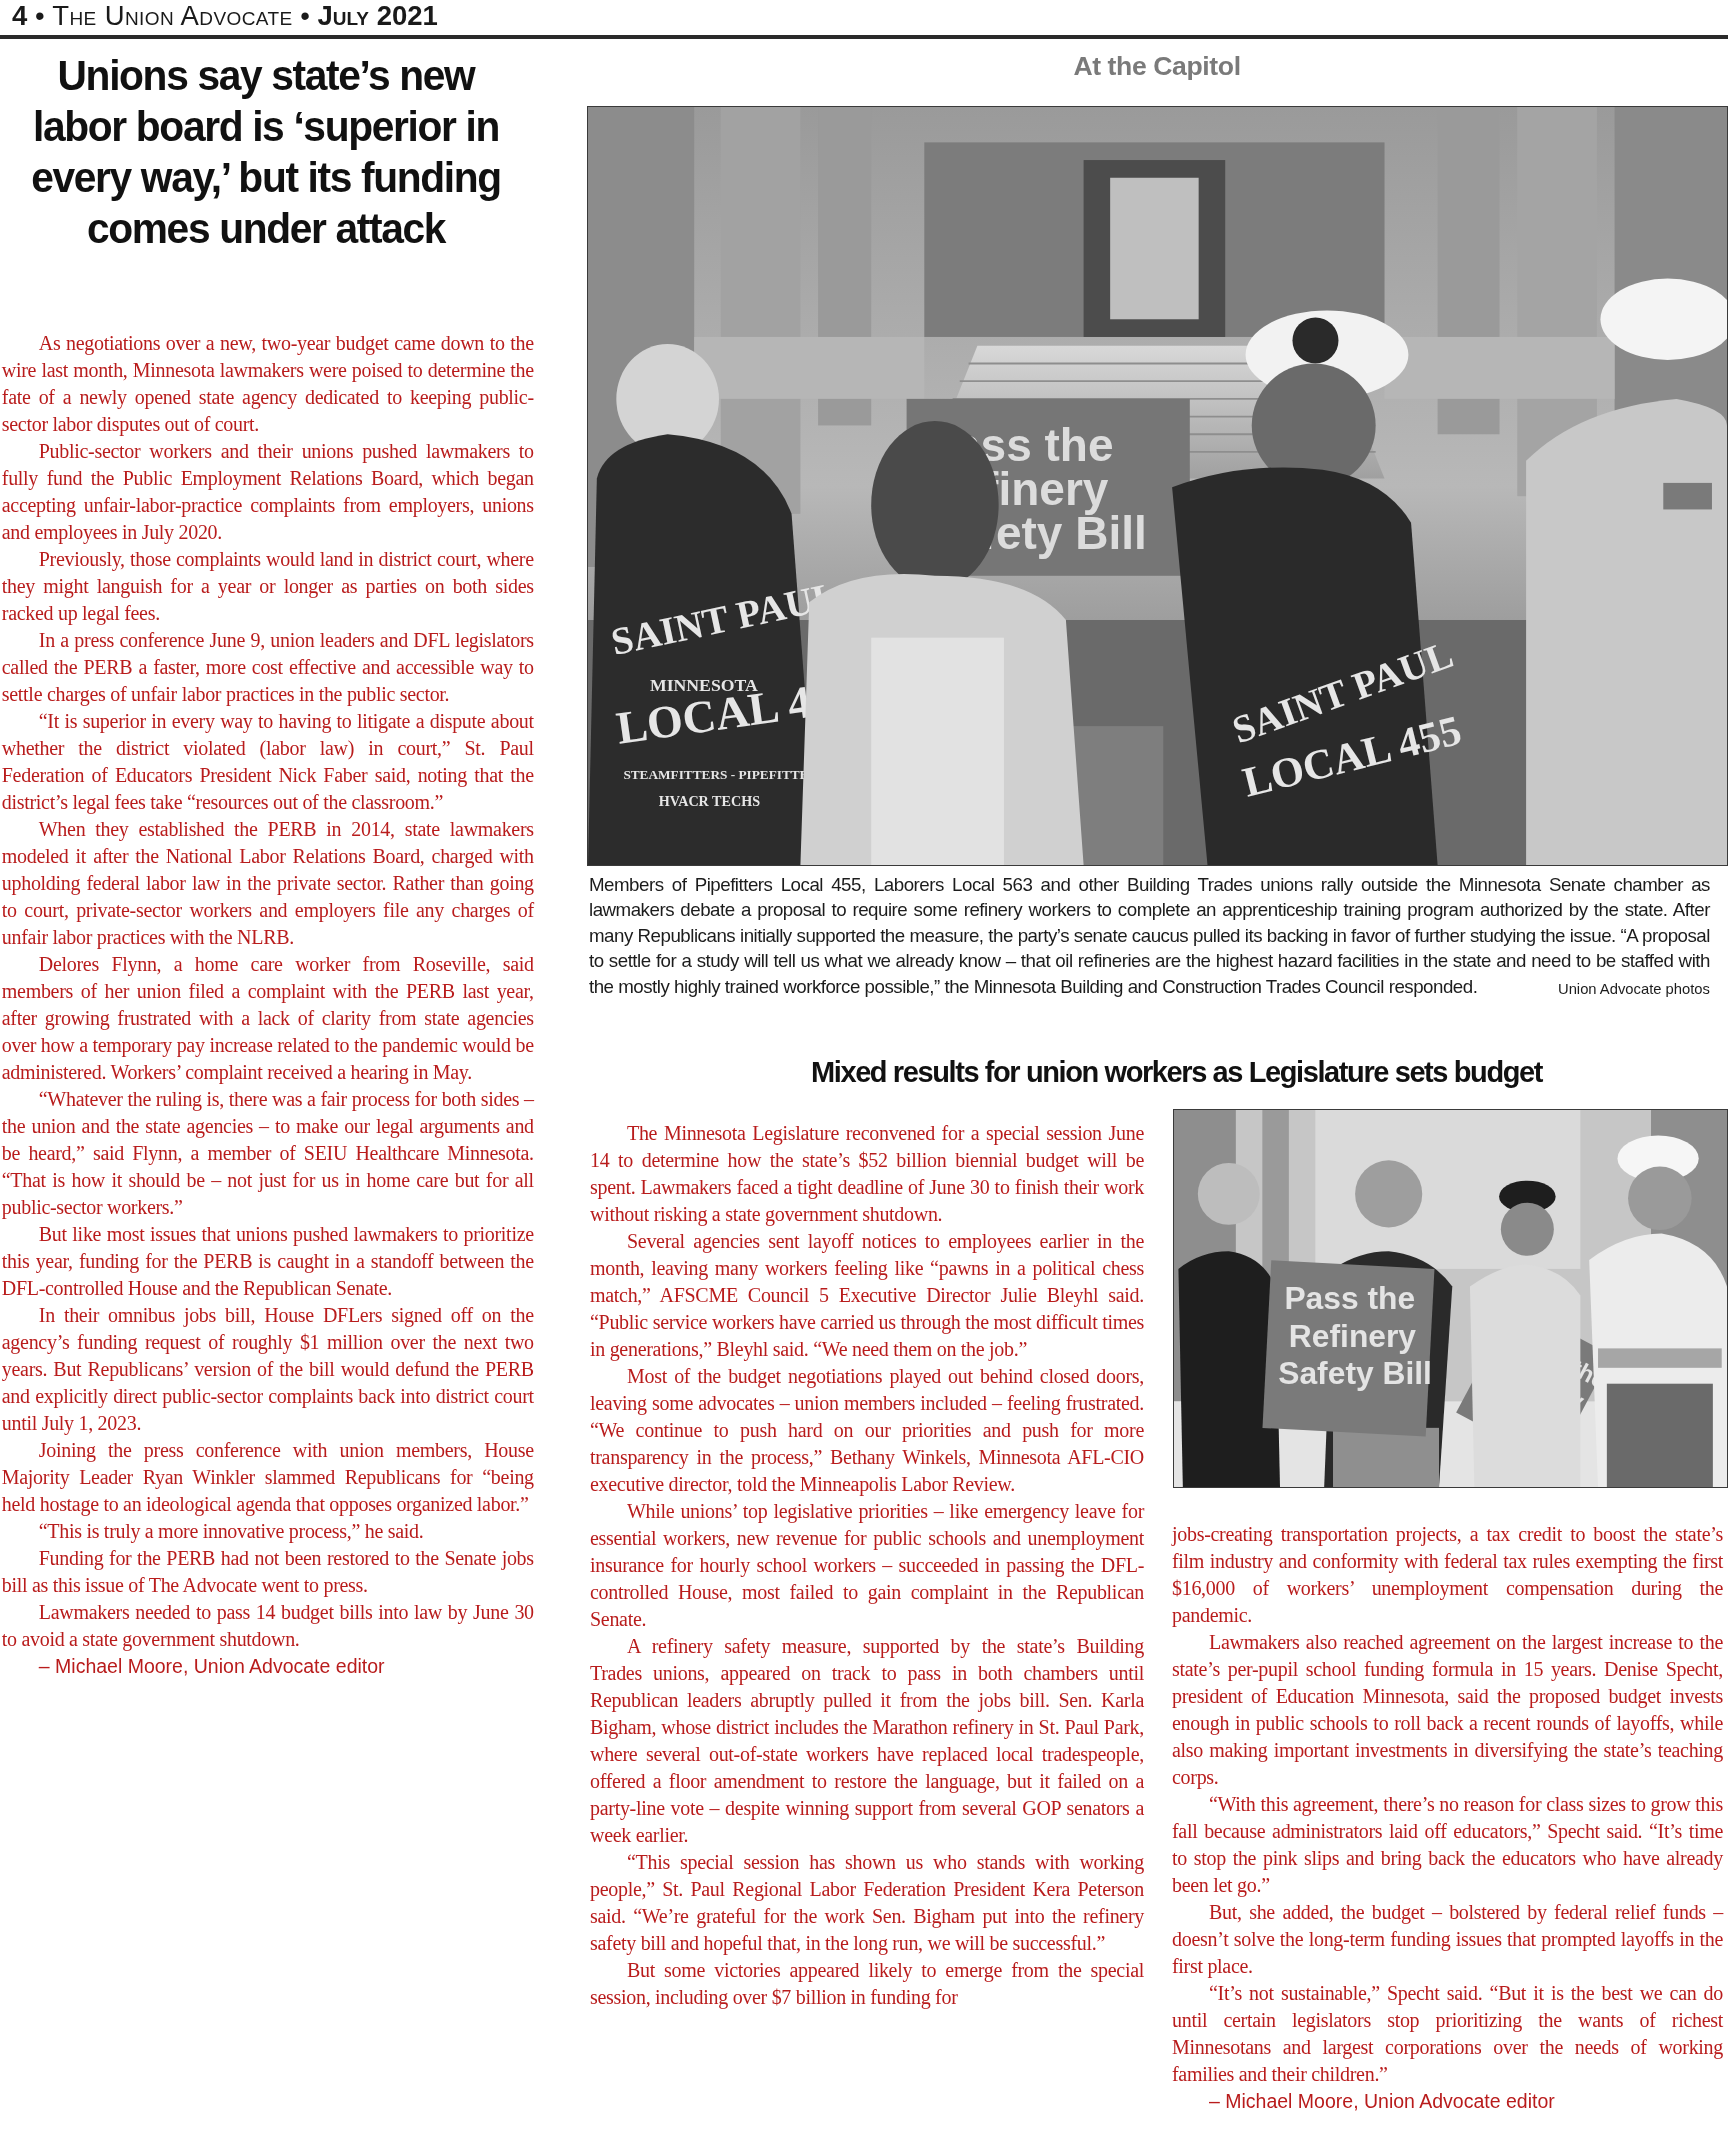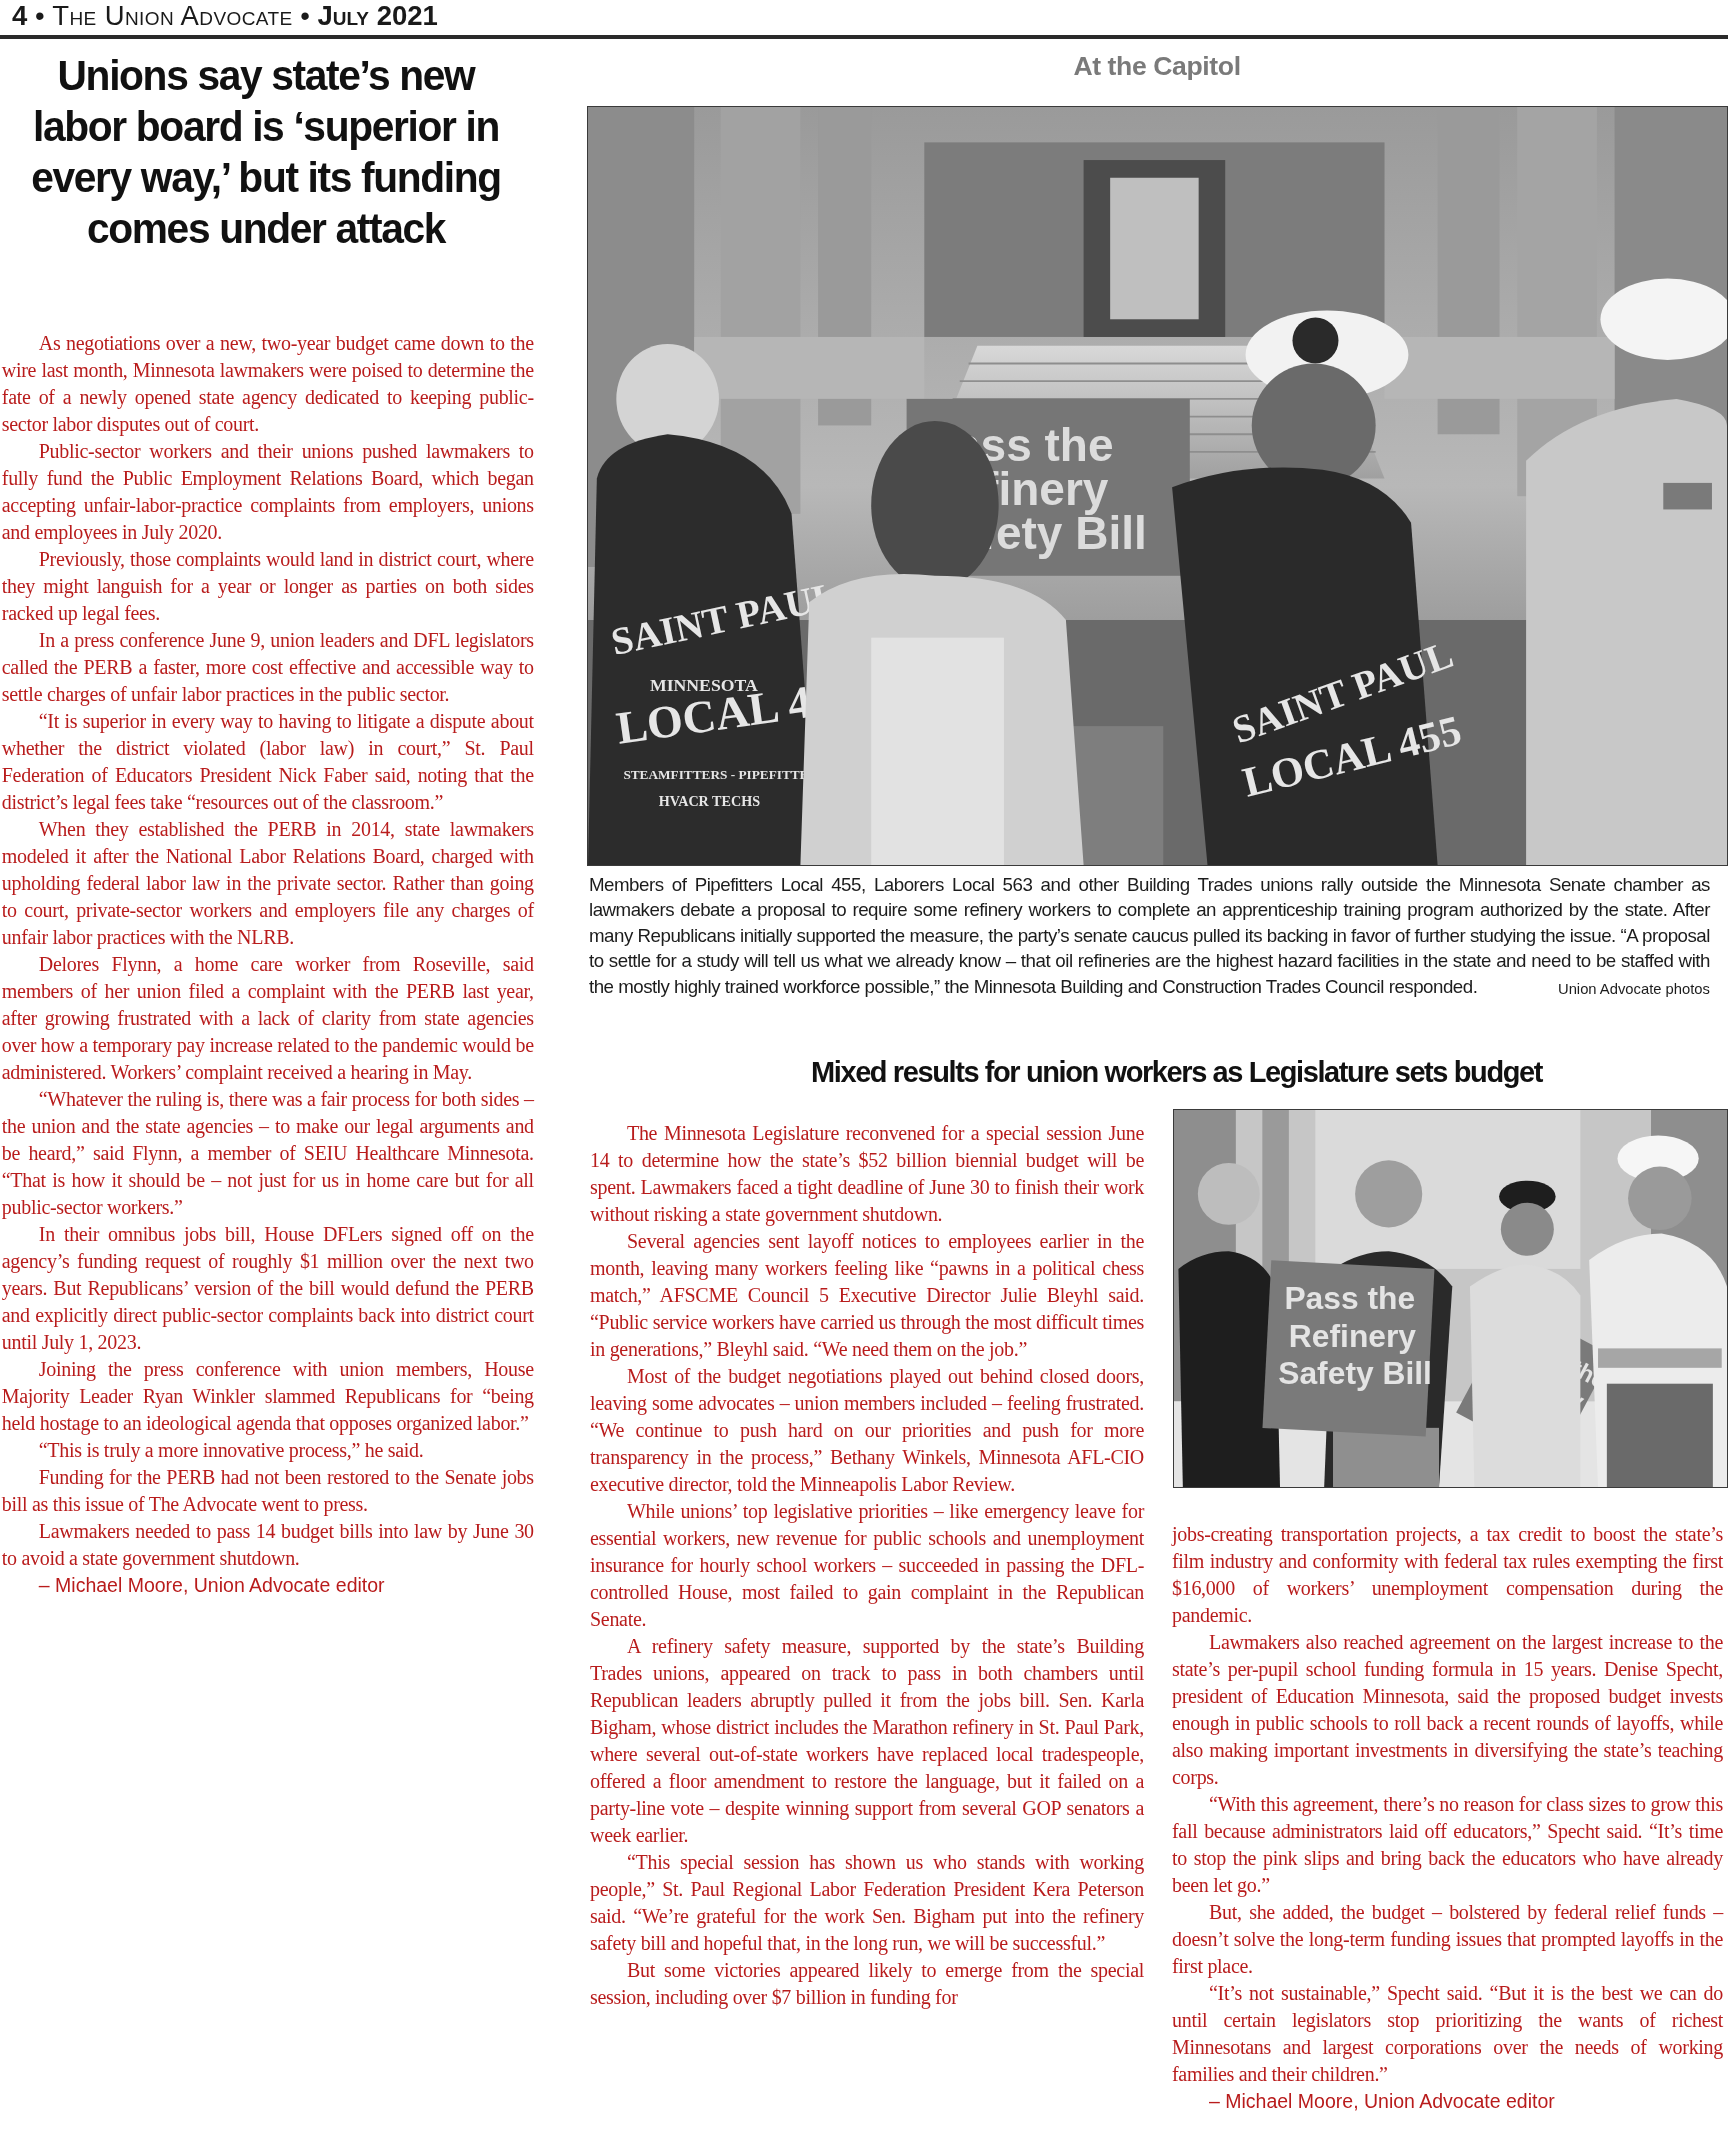--- a/index.html
+++ b/index.html
@@ -89,20 +89,21 @@
 
 <div class="col col-a">
   <p>As negotiations over a new, two-year budget came down to the wire last month, Minnesota lawmakers were poised to determine the fate of a newly opened state agency dedicated to keeping public-sector labor disputes out of court.</p>
   <p>Public-sector workers and their unions pushed lawmakers to fully fund the Public Employment Relations Board, which began accepting unfair-labor-practice complaints from employers, unions and employees in July 2020.</p>
   <p>Previously, those complaints would land in district court, where they might languish for a year or longer as parties on both sides racked up legal fees.</p>
   <p>In a press conference June 9, union leaders and DFL legislators called the PERB a faster, more cost effective and accessible way to settle charges of unfair labor practices in the public sector.</p>
   <p>“It is superior in every way to having to litigate a dispute about whether the district violated (labor law) in court,” St. Paul Federation of Educators President Nick Faber said, noting that the district’s legal fees take “resources out of the classroom.”</p>
   <p>When they established the PERB in 2014, state lawmakers modeled it after the National Labor Relations Board, charged with upholding federal labor law in the private sector. Rather than going to court, private-sector workers and employers file any charges of unfair labor practices with the NLRB.</p>
   <p>Delores Flynn, a home care worker from Roseville, said members of her union filed a complaint with the PERB last year, after growing frustrated with a lack of clarity from state agencies over how a temporary pay increase related to the pandemic would be administered. Workers’ complaint received a hearing in May.</p>
   <p>“Whatever the ruling is, there was a fair process for both sides – the union and the state agencies – to make our legal arguments and be heard,” said Flynn, a member of SEIU Healthcare Minnesota. “That is how it should be – not just for us in home care but for all public-sector workers.”</p>
+  <p>But like most issues that unions pushed lawmakers to prioritize this year, funding for the PERB is caught in a standoff between the DFL-controlled House and the Republican Senate.</p>
   <p>In their omnibus jobs bill, House DFLers signed off on the agency’s funding request of roughly $1 million over the next two years. But Republicans’ version of the bill would defund the PERB and explicitly direct public-sector complaints back into district court until July 1, 2023.</p>
   <p>Joining the press conference with union members, House Majority Leader Ryan Winkler slammed Republicans for “being held hostage to an ideological agenda that opposes organized labor.”</p>
   <p>“This is truly a more innovative process,” he said.</p>
   <p>Funding for the PERB had not been restored to the Senate jobs bill as this issue of The Advocate went to press.</p>
   <p>Lawmakers needed to pass 14 budget bills into law by June 30 to avoid a state government shutdown.</p>
   <p class="byline">– Michael Moore, Union Advocate editor</p>
 </div>
 
 <div class="section-label">At the Capitol</div>
 

